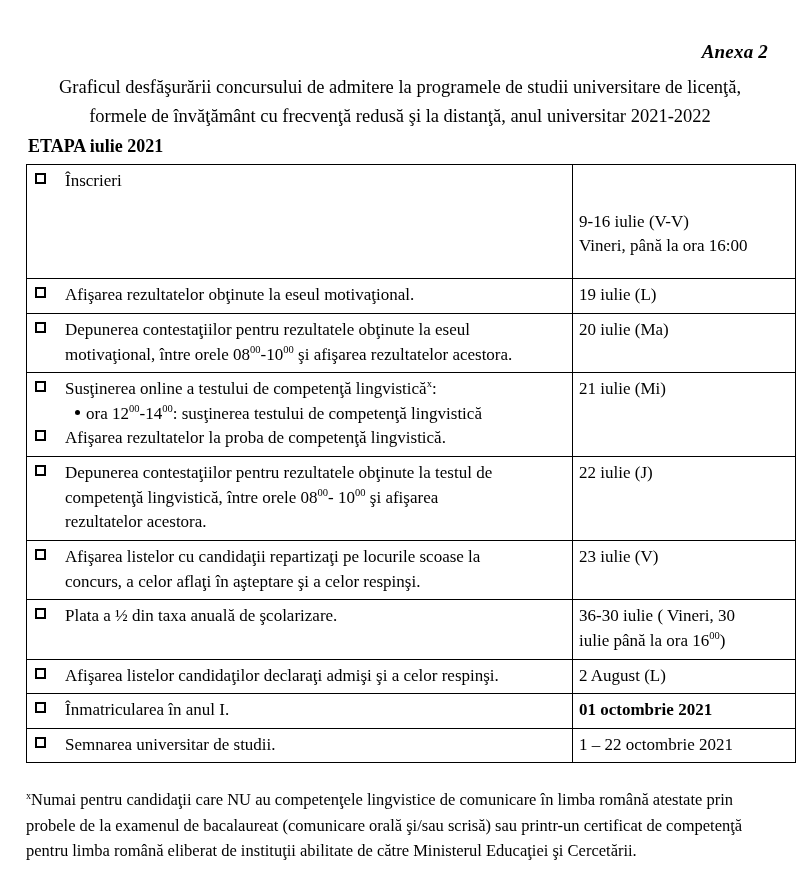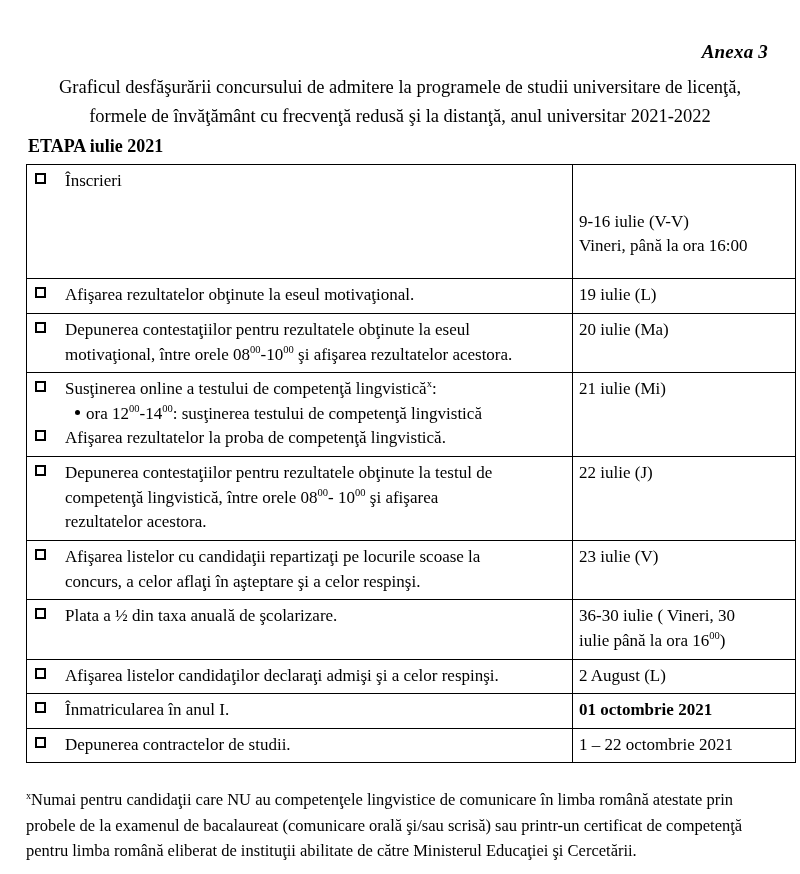--- a/index.html
+++ b/index.html
@@ -120,21 +120,21 @@
     line-height: 1.52;
     text-align: left;
     padding-right: 22px;
   }
 </style>
 </head>
 <body>
 
 <div class="page">
 
-  <div class="annex">Anexa 3</div>
+  <div class="annex">Anexa 2</div>
 
   <div class="doc-title">
     <span class="t-line">Graficul desfăşurării concursului de admitere la programele de studii universitare de licenţă,</span>
     <span class="t-line">formele de învăţământ cu frecvenţă redusă şi la distanţă, anul universitar 2021-2022</span>
   </div>
 
   <div class="stage-title">ETAPA iulie 2021</div>
 
   <table class="schedule">
     <tbody>
@@ -254,21 +254,21 @@
         </td>
         <td class="col-date">
           <span class="date-line bold">01 octombrie 2021</span>
         </td>
       </tr>
 
       <tr>
         <td class="col-task">
           <span class="task-line">
             <span class="cb"></span>
-            <span>Depunerea contractelor de studii.</span>
+            <span>Semnarea universitar de studii.</span>
           </span>
         </td>
         <td class="col-date">
           <span class="date-line">1 – 22 octombrie 2021</span>
         </td>
       </tr>
 
     </tbody>
   </table>
 

